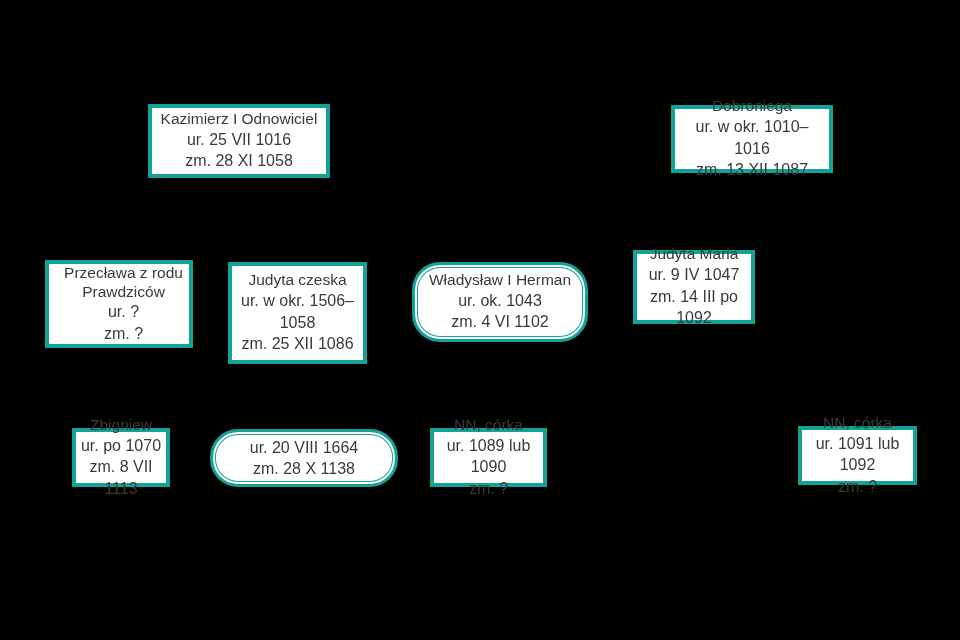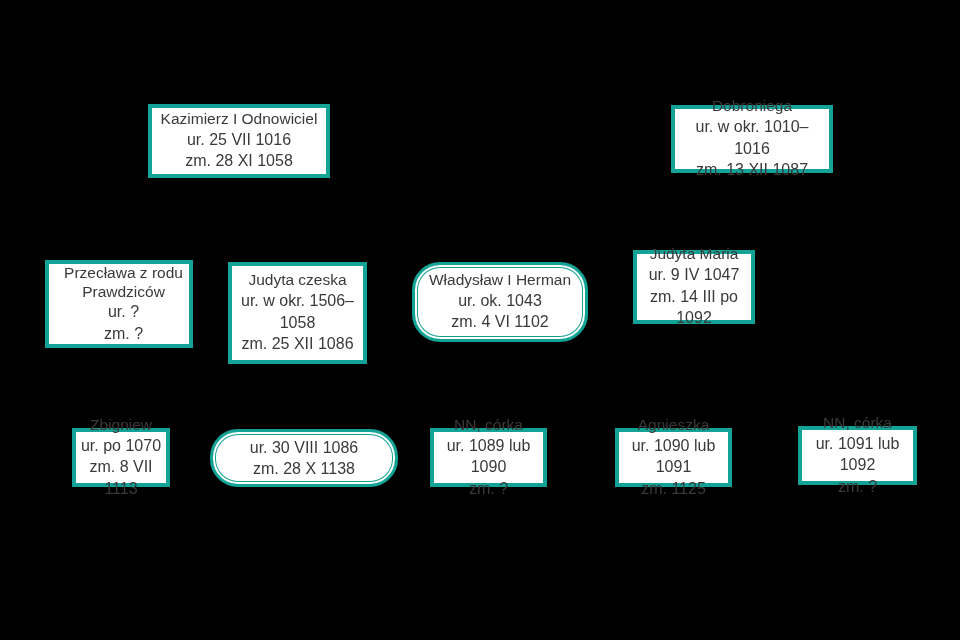--- a/index.html
+++ b/index.html
@@ -84,35 +84,30 @@
     <div class="pdate">zm. 14 III po 1092</div>
   </div>
 
   <div class="person" style="left:72px; top:428px; width:98px; height:59px;">
     <div class="pname">Zbigniew</div>
     <div class="pdate">ur. po 1070</div>
     <div class="pdate">zm. 8 VII 1113</div>
   </div>
 
   <div class="person double" style="left:210px; top:429px; width:188px; height:58px;">
-    <div class="pdate">ur. 30 VIII 1086</div>
+    <div class="pdate">ur. 20 VIII 1664</div>
     <div class="pdate">zm. 28 X 1138</div>
   </div>
 
   <div class="person" style="left:430px; top:428px; width:117px; height:59px;">
     <div class="pname">NN, córka</div>
     <div class="pdate">ur. 1089 lub 1090</div>
     <div class="pdate">zm. ?</div>
   </div>
 
-  <div class="person" style="left:615px; top:428px; width:117px; height:59px;">
-    <div class="pname">Agnieszka</div>
-    <div class="pdate">ur. 1090 lub 1091</div>
-    <div class="pdate">zm. 1125</div>
-  </div>
 
   <div class="person" style="left:798px; top:426px; width:119px; height:59px;">
     <div class="pname">NN, córka</div>
     <div class="pdate">ur. 1091 lub 1092</div>
     <div class="pdate">zm. ?</div>
   </div>
 
 </div>
 
 </body></html>

